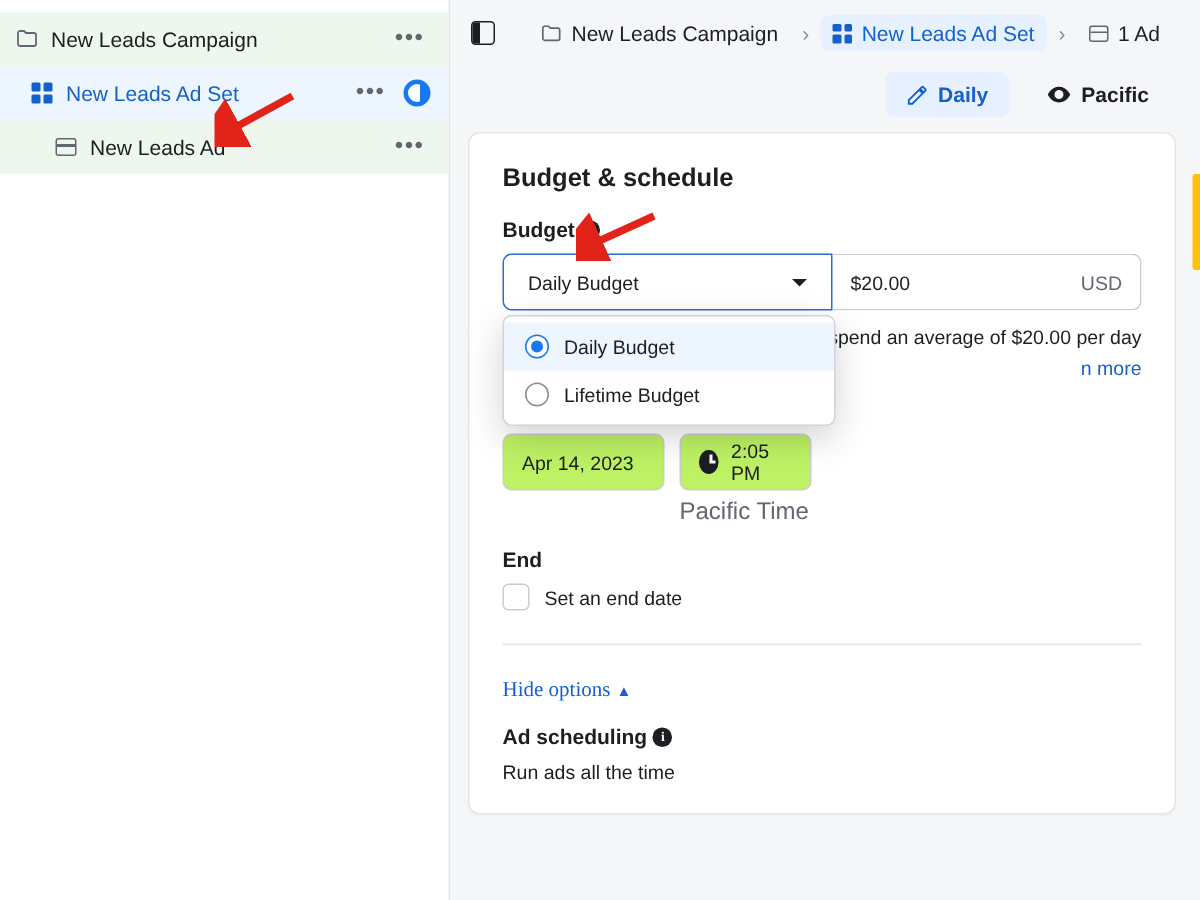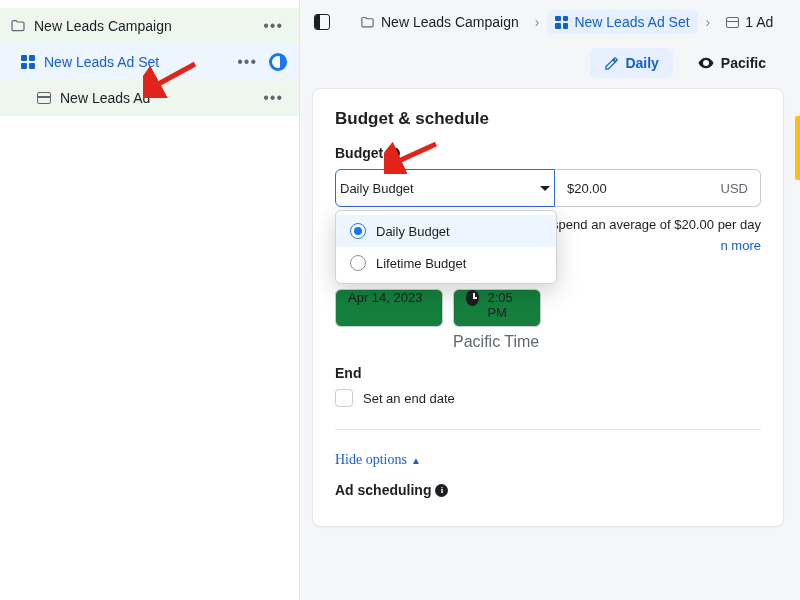--- a/index.html
+++ b/index.html
@@ -88,21 +88,21 @@
     .card h3 { font-size: 17px; font-weight: 700; margin-bottom: 16px; }
     .field-label { font-size: 14px; font-weight: 700; display: flex; align-items: center; gap: 4px; margin-bottom: 8px; }
     .info-icon {
       width: 13px; height: 13px; border-radius: 50%; background: #1c1e21;
       color: #fff; font-size: 9px; font-weight: 700; display: inline-flex; align-items: center; justify-content: center;
       font-family: Georgia, serif;
     }
     .budget-row { display: flex; gap: 0; margin-bottom: 10px; }
     .select-box {
       width: 220px; height: 38px; border: 1px solid #8a8d91; border-radius: 6px 0 0 6px;
-      display: flex; align-items: center; padding: 0 4px; background: #fff; cursor: pointer;
+      display: flex; align-items: center; padding: 0 16px; background: #fff; cursor: pointer;
       position: relative;
       border-color: #2b6cd4;
     }
     .select-box .caret { margin-left: auto; border-style: solid; border-width: 5px 5px 0 5px; border-color: #1c1e21 transparent transparent transparent; }
     .amount-box {
       flex: 1; height: 38px; border: 1px solid #c9ccd1; border-left: none; border-radius: 0 6px 6px 0;
       display: flex; align-items: center; padding: 0 12px; background: #fff;
     }
     .amount-box .currency { margin-left: auto; color: #606770; font-size: 13px; }
     .dropdown {
@@ -118,22 +118,22 @@
     .radio {
       width: 16px; height: 16px; border-radius: 50%; border: 1.5px solid #8a8d91; background: #fff; display:inline-block; position:relative;
     }
     .radio.checked { border-color: #1877f2; }
     .radio.checked::after { content:""; position:absolute; inset:3px; background:#1877f2; border-radius:50%; }
     .help-text { font-size: 13px; color: #1c1e21; margin: 6px 0 2px 0; }
     .help-text a { color: #1461cc; text-decoration: none; cursor: pointer; }
     .section-gap { height: 10px; }
     .date-row { display: flex; gap: 10px; margin-bottom: 6px; }
     .date-box, .time-box {
-      border: 1px solid #c9ccd1; border-radius: 6px; height: 38px; display: flex; 
-      padding: 0 12px; background: #15803d; cursor: pointer;
+      border: 1px solid #c9ccd1; border-radius: 6px; height: 38px; display: flex; align-items: center;
+      padding: 0 12px; background: #bef264; cursor: pointer;
     }
     .date-box { width: 108px; }
     .time-box { width: 88px; gap: 8px; }
     .clock-icon { width:16px; height:16px; border-radius:50%; background:#1c1e21; position:relative; }
     .clock-icon::before{ content:""; position:absolute; left:7px; top:3px; width:2px; height:5px; background:#fff; }
     .clock-icon::after{ content:""; position:absolute; left:7px; top:7px; width:4px; height:2px; background:#fff; }
     .tz { color: #606770; font-size: 16px; margin-left: 118px; }
     .checkbox {
       width: 18px; height: 18px; border: 1.5px solid #c9ccd1; border-radius: 4px; background:#fff; display:inline-block;
     }
@@ -308,20 +308,21 @@
       <span>Hide options</span>
       <span style="font-size:10px;">▲</span>
     </div>
 
     <div style="height:14px"></div>
 
     <div class="field-label">
       <span>Ad scheduling</span>
       <span class="info-icon">i</span>
     </div>
+    <div class="small-note" style="color:#1c1e21;">Run ads all the time</div>
 
   </div>
 
   <div class="right-strip"></div>
 </div>
 
 <div class="arrow" style="left:143px; top:58px;">
   <svg width="60" height="40">
       <defs>
         <marker id="ah1" markerWidth="8" markerHeight="8" refX="2" refY="4" orient="auto">

